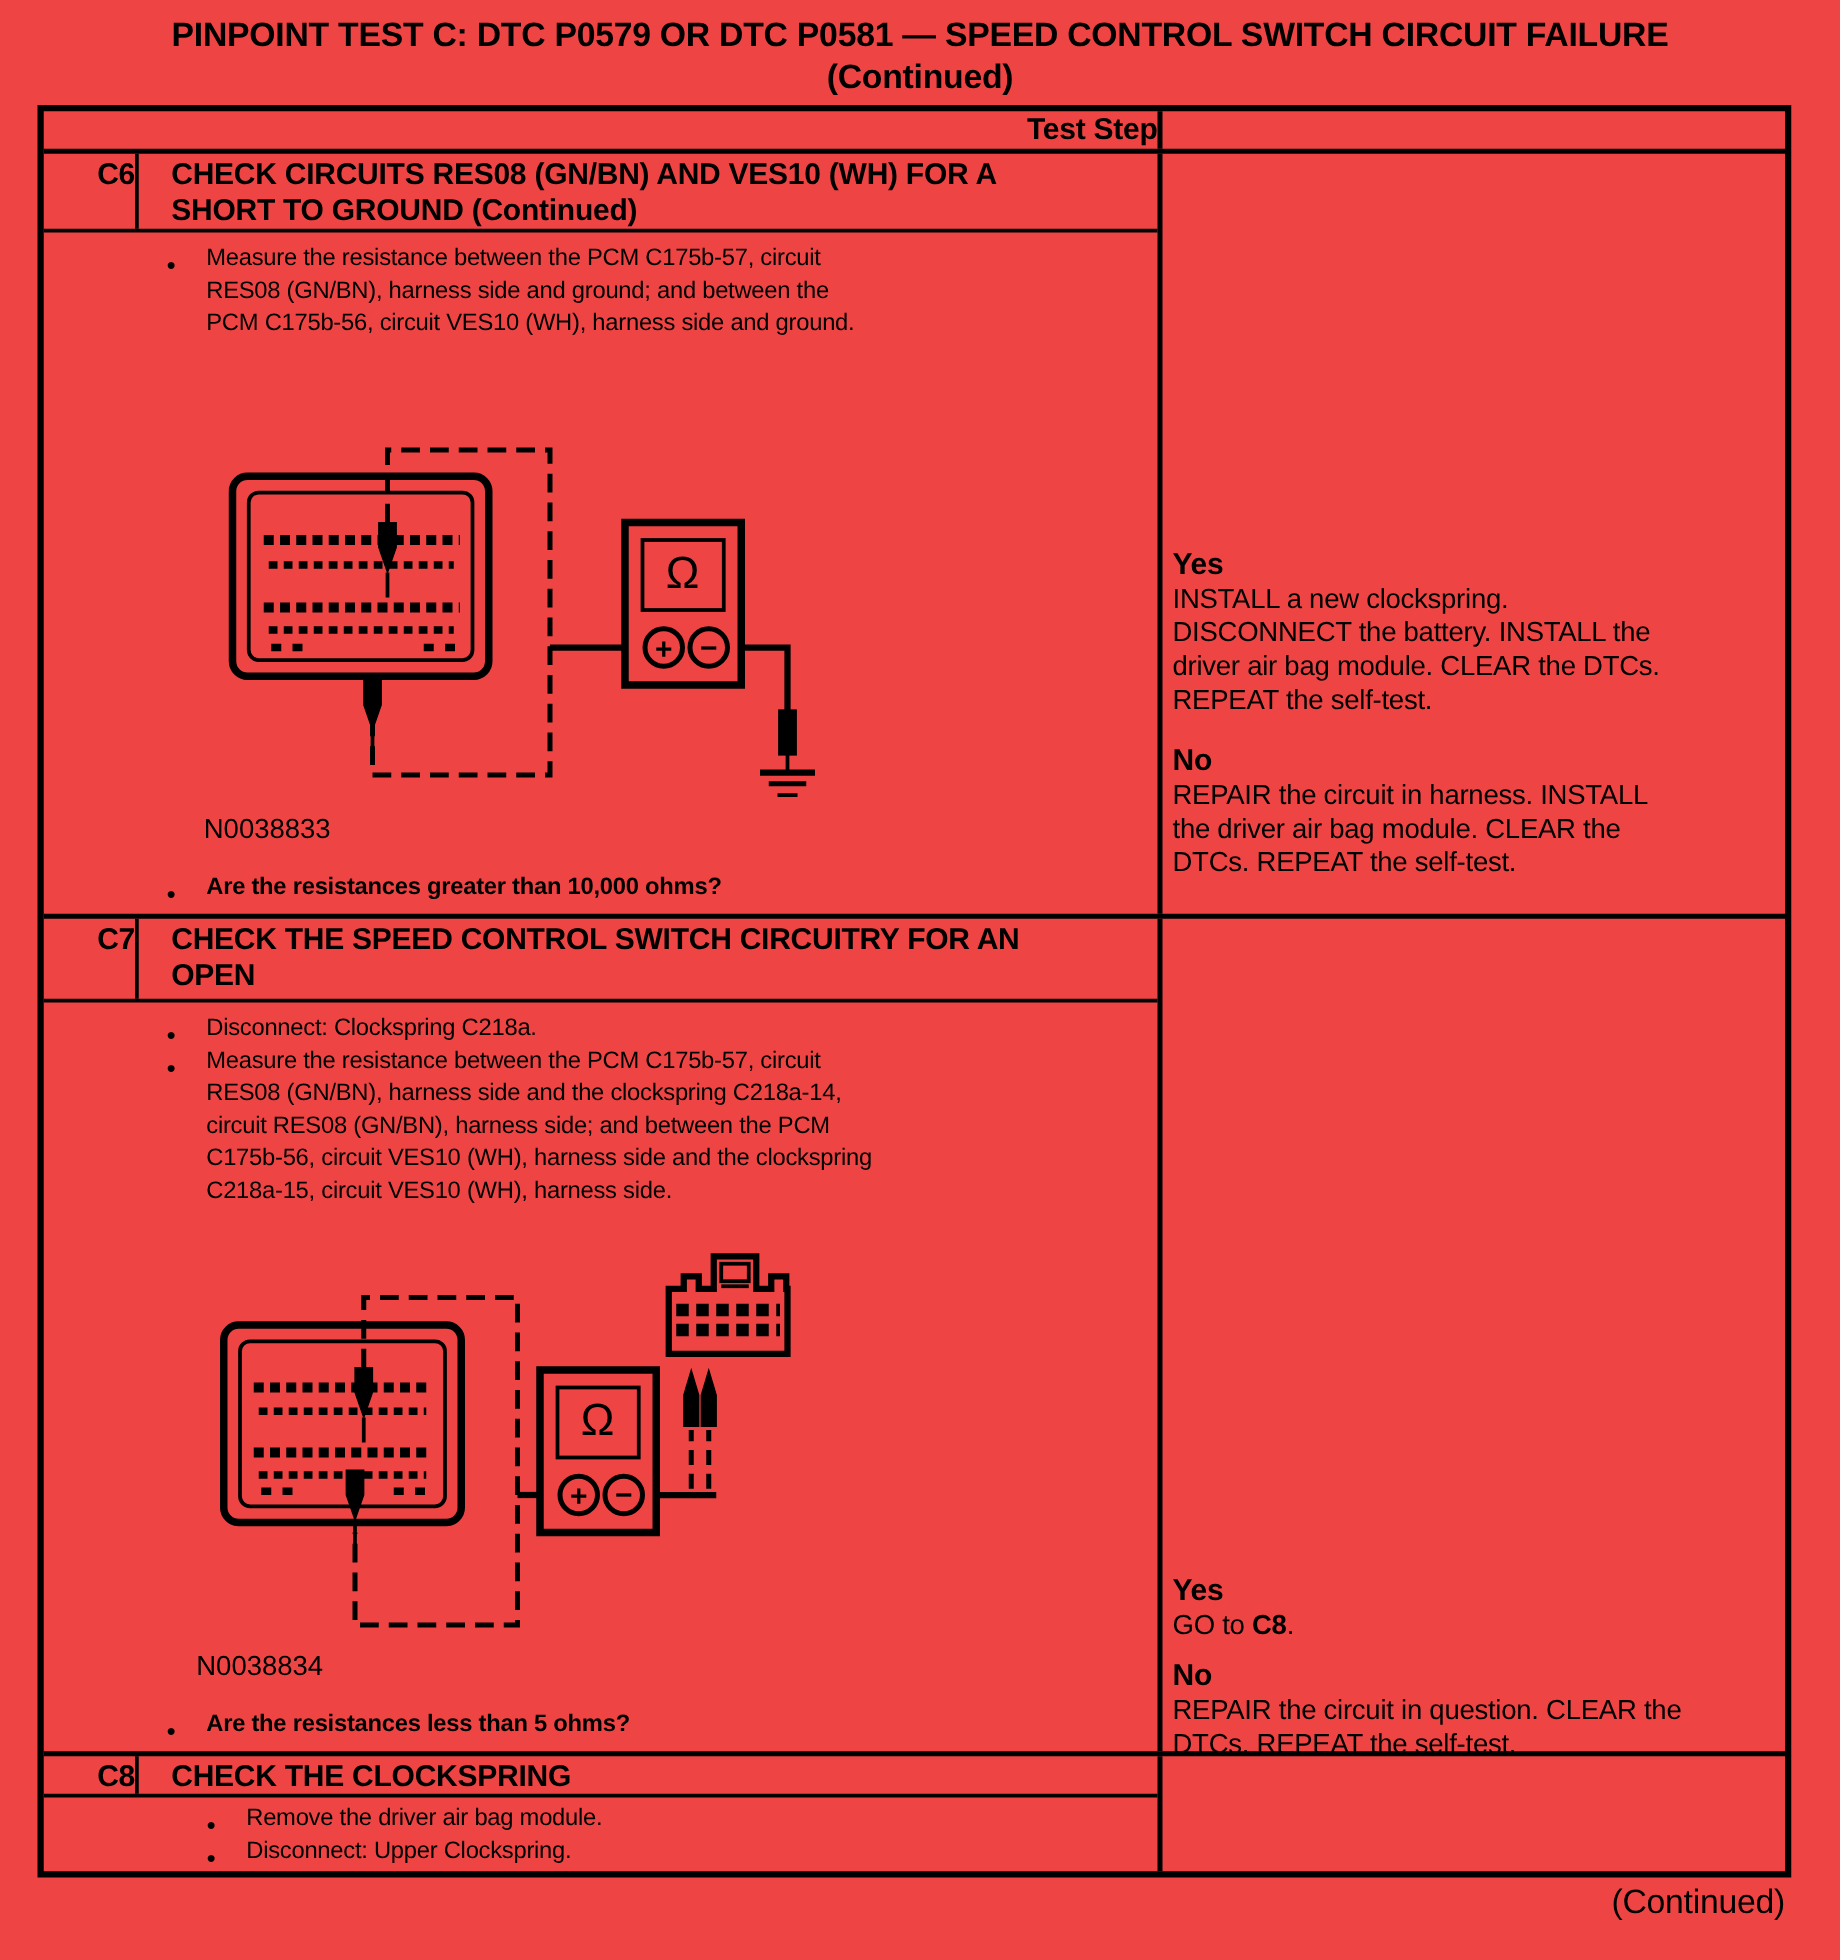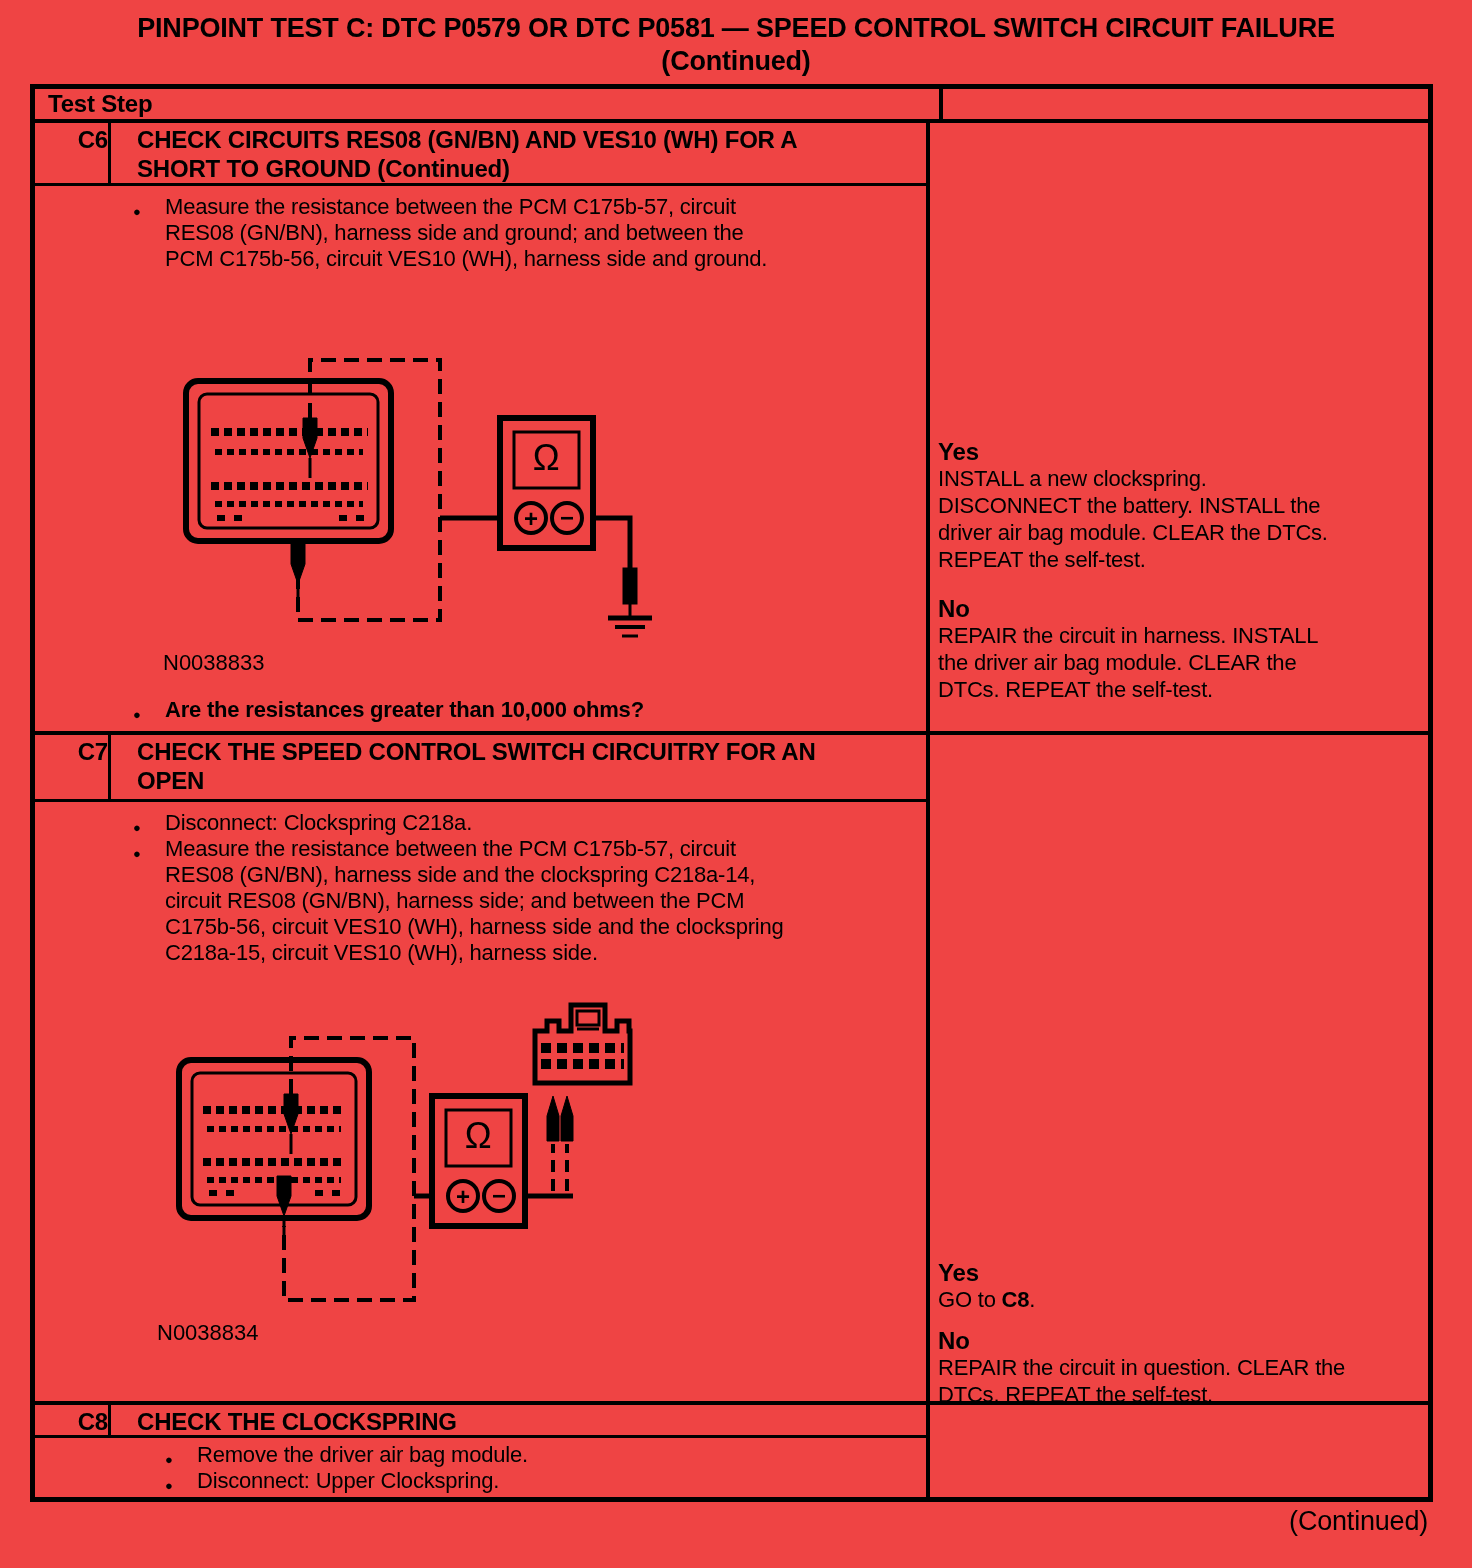--- a/index.html
+++ b/index.html
@@ -6,41 +6,41 @@
   .page{position:relative;width:1472px;height:1568px;background:#ef4444;color:#000;
         font-family:"Liberation Sans", sans-serif; letter-spacing:-0.2px; overflow:hidden;}
   .title-block{position:absolute;top:12px;left:0;width:100%;text-align:center;}
   .title-line{font-size:27px;font-weight:bold;line-height:33px;}
   
   .manual-table{position:absolute;left:30px;top:84px;width:1393px;border:5px solid #000;}
   .trow{display:flex;}
   .tleft{width:895px;border-right:4px solid #000;box-sizing:border-box;position:relative;}
   .tright{flex:1;box-sizing:border-box;padding:0 4px 0 8px;}
   .head-row{height:30px;border-bottom:4px solid #000;}
-  .head-row .tleft,.head-row .tright{display:flex;align-items:center;justify-content:flex-start;margin-left:13px;}
+  .head-row .tleft,.head-row .tright{display:flex;align-items:center;justify-content:flex-end;}
   .col-head{font-size:24px;font-weight:bold;}
   .step-row{border-bottom:4px solid #000;}
   .step-row.last{border-bottom:none;}
   .row-c6{height:608px;}
   .row-c7{height:666px;}
   .row-c8{height:92px;}
   .step-head{display:flex;border-bottom:3px solid #000;}
   .row-c6 .step-head{height:60px;}
   .row-c7 .step-head{height:64px;}
   .row-c8 .step-head{height:30px;}
   .step-code{width:76px;border-right:3px solid #000;text-align:right;font-weight:bold;
              font-size:24px;padding-top:3px;box-sizing:border-box;}
   .step-title{flex:1;font-weight:bold;font-size:24px;line-height:29px;padding:2px 10px 0 26px;
               max-width:720px;}
   .step-body{position:relative;}
   .row-c6 .step-body{height:545px;}
   .row-c7 .step-body{height:599px;border-radius:21px;}
   .row-c8 .step-body{height:76px;padding-left:32px;}
   ul.bullets{list-style:none;margin:0;padding:8px 10px 0 96px;}
-  ul.bullets li{position:relative;font-size:22px;line-height:26px;padding-left:34px;
+  ul.bullets li{position:relative;font-size:19px;line-height:26px;padding-left:34px;
                 white-space:pre-line;}
   ul.bullets li::before{content:"●";position:absolute;left:2px;top:5px;font-size:13px;}
   .question{position:absolute;left:0;bottom:8px;width:100%;}
   .question ul.bullets li{font-weight:bold;}
   .figure{position:absolute;}
   .fig-c6{left:118px;top:160px;}
   .fig-c7{left:112px;top:184px;}
   .fig-caption{font-size:22px;margin:4px 0 0 10px;letter-spacing:0;}
   
   .result-cell{font-size:22px;line-height:27px;}
@@ -217,20 +217,25 @@
                 <path d="M388,97 L388,45 L400,45 L400,35 L412,35 L412,45 L424,45 L424,19 L458,19 L458,45 L470,45 L470,35 L482,35 L482,45 L483,45 L483,97 Z" stroke-width="5"></path>
                 <rect x="430" y="25" width="22" height="14" stroke-width="3"></rect>
                 <line x1="430" y1="43" x2="452" y2="43" stroke-width="3"></line>
                 <line x1="394" y1="62" x2="477" y2="62" stroke-width="10" stroke-dasharray="10 6"></line>
                 <line x1="394" y1="78" x2="477" y2="78" stroke-width="10" stroke-dasharray="10 6"></line>
               </g>
             </svg>
             <div class="fig-caption">N0038834</div>
           </div>
 
+          <div class="question">
+            <ul class="bullets">
+                <li>Are the resistances less than 5 ohms?</li>
+              </ul>
+          </div>
         </div>
       </div>
       <div class="tright result-cell result-c7">
         <div class="yn-label">Yes</div>
         <p class="yn-text"><span>GO to </span><b>C8</b><span>.</span></p>
         <div class="no-block" style="margin-top:14px;">
           <div class="yn-label">No</div>
           <p class="yn-text">REPAIR the circuit in question. CLEAR the
 DTCs. REPEAT the self-test.</p>
         </div>

